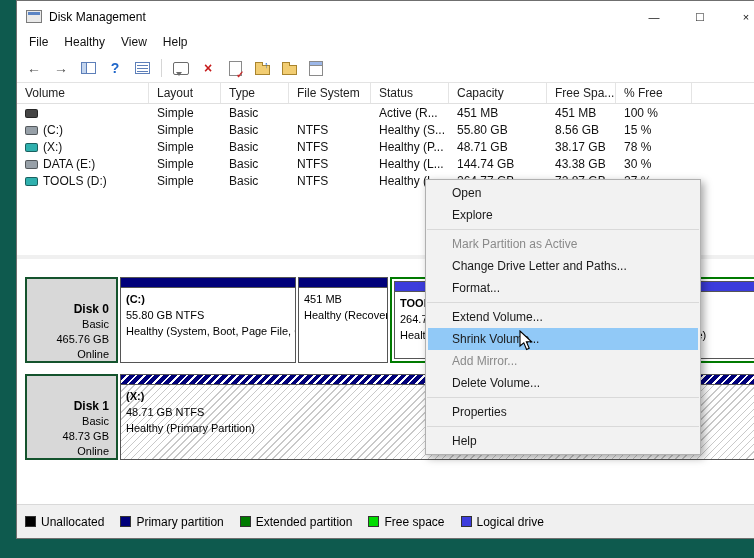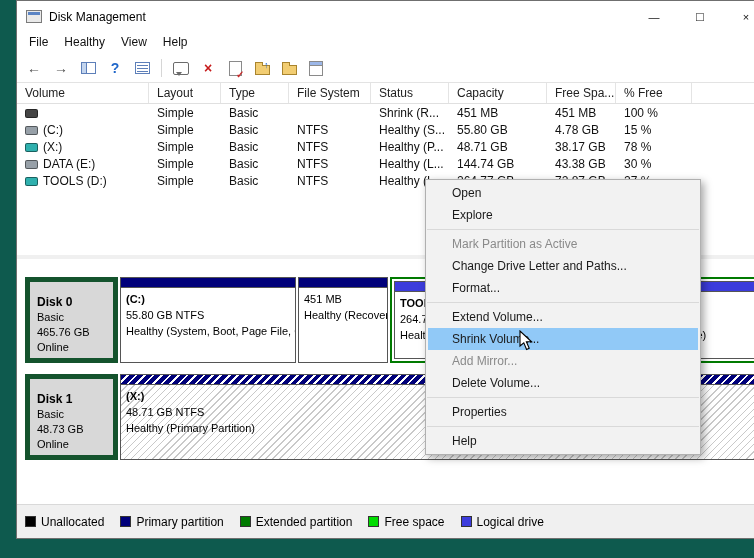--- a/index.html
+++ b/index.html
@@ -53,21 +53,21 @@
   .c6{width:69px;flex:0 0 69px;} .c7{width:76px;flex:0 0 76px;} .c8{flex:1 1 auto;}
   .vicon{display:inline-block;width:13px;height:9px;border-radius:2px;margin-right:5px;vertical-align:-1px;border:1px solid rgba(0,0,0,.45);box-sizing:border-box;}
   .vicon.dark{background:#454545;} .vicon.gray{background:#97a0a8;} .vicon.teal{background:#2fb0ae;}
 
   .splitter{flex:0 0 4px;background:#f0f0f0;}
 
   
   .graph{flex:1 1 auto;position:relative;background:#fff;overflow:hidden;}
   .diskrow{position:absolute;left:8px;right:7px;height:86px;display:flex;}
   #disk0{top:18px;} #disk1{top:115px;}
-  .dhead{flex:0 0 93px;background:#d8d8d8;border:5px solid #14532d;box-sizing:border-box;padding:13px 7px;font-size:11px;line-height:15px;color:#000;}
+  .dhead{flex:0 0 93px;background:#d8d8d8;border:2px solid #14532d;box-sizing:border-box;padding:23px 7px;font-size:11px;line-height:15px;color:#000;text-align:right;}
   .dhead .dname{font-size:12px;font-weight:bold;}
   .parts{flex:1 1 auto;display:flex;margin-left:2px;gap:2px;min-width:0;}
   .part{box-sizing:border-box;border:1px solid #555;background:#fff;overflow:hidden;display:flex;flex-direction:column;min-width:0;}
   .pbar{flex:0 0 9px;border-bottom:1px solid #555;}
   .pbody{padding:3px 5px;font-size:11px;line-height:16px;white-space:nowrap;overflow:hidden;}
   .pbody .b{font-weight:bold;}
   .ext{box-sizing:border-box;border:2px solid #007a00;padding:2px;display:flex;gap:3px;background:#fff;min-width:0;}
   .part.hatch .pbar{background:repeating-linear-gradient(135deg,#00007a 0 4px,#ffffff 4px 6px);}
   .part.hatch .pbody{flex:1 1 auto;background:repeating-linear-gradient(135deg,#ffffff 0 4px,#c9c9c9 4px 5px);}
 
@@ -157,34 +157,34 @@
           <div class="hcell c6" data-name="column-header-free-spa">Free Spa...</div>
           <div class="hcell c7" data-name="column-header-free">% Free</div>
           <div class="hcell c8" data-name="column-header-filler"></div>
         </div>
       <div data-name="volume-rows">
           <div class="lrow" data-name="volume-row-unnamed">
             <div class="cell c0" data-name="cell-volume"><span class="vicon dark" data-name="volume-icon"></span><span></span></div>
             <div class="cell c1" data-name="cell-layout">Simple</div>
             <div class="cell c2" data-name="cell-type">Basic</div>
             <div class="cell c3" data-name="cell-file_system"></div>
-            <div class="cell c4" data-name="cell-status">Shrink (R...</div>
+            <div class="cell c4" data-name="cell-status">Active (R...</div>
             <div class="cell c5" data-name="cell-capacity">451 MB</div>
             <div class="cell c6" data-name="cell-free_space">451 MB</div>
             <div class="cell c7" data-name="cell-pct_free">100 %</div>
             <div class="cell c8" data-name="cell-filler"></div>
           </div>
           <div class="lrow" data-name="volume-row-c">
             <div class="cell c0" data-name="cell-volume"><span class="vicon gray" data-name="volume-icon"></span><span>(C:)</span></div>
             <div class="cell c1" data-name="cell-layout">Simple</div>
             <div class="cell c2" data-name="cell-type">Basic</div>
             <div class="cell c3" data-name="cell-file_system">NTFS</div>
             <div class="cell c4" data-name="cell-status">Healthy (S...</div>
             <div class="cell c5" data-name="cell-capacity">55.80 GB</div>
-            <div class="cell c6" data-name="cell-free_space">4.78 GB</div>
+            <div class="cell c6" data-name="cell-free_space">8.56 GB</div>
             <div class="cell c7" data-name="cell-pct_free">15 %</div>
             <div class="cell c8" data-name="cell-filler"></div>
           </div>
           <div class="lrow" data-name="volume-row-x">
             <div class="cell c0" data-name="cell-volume"><span class="vicon teal" data-name="volume-icon"></span><span>(X:)</span></div>
             <div class="cell c1" data-name="cell-layout">Simple</div>
             <div class="cell c2" data-name="cell-type">Basic</div>
             <div class="cell c3" data-name="cell-file_system">NTFS</div>
             <div class="cell c4" data-name="cell-status">Healthy (P...</div>
             <div class="cell c5" data-name="cell-capacity">48.71 GB</div>

